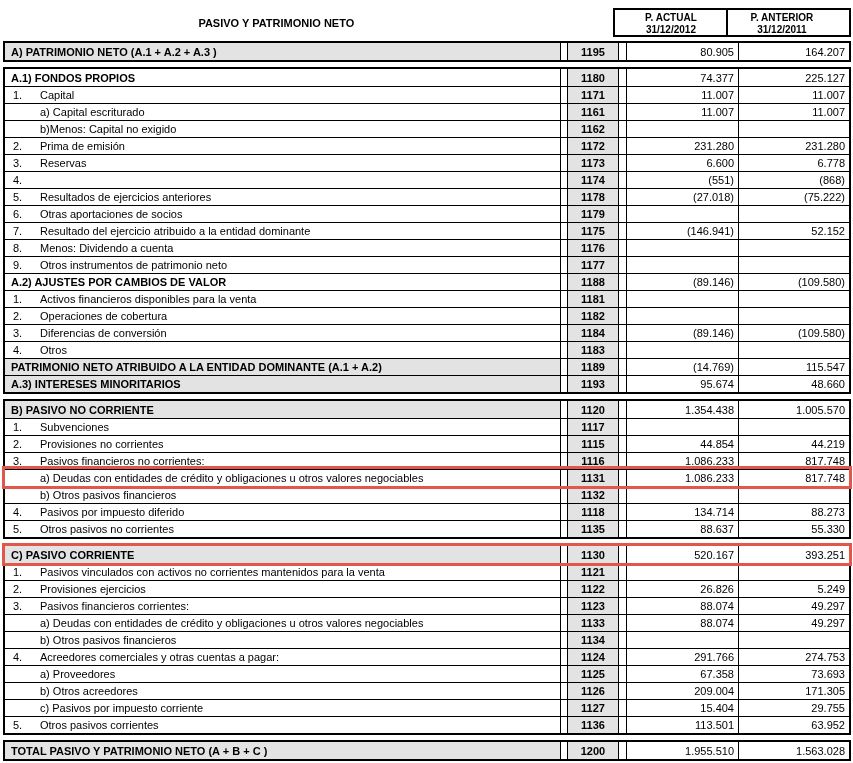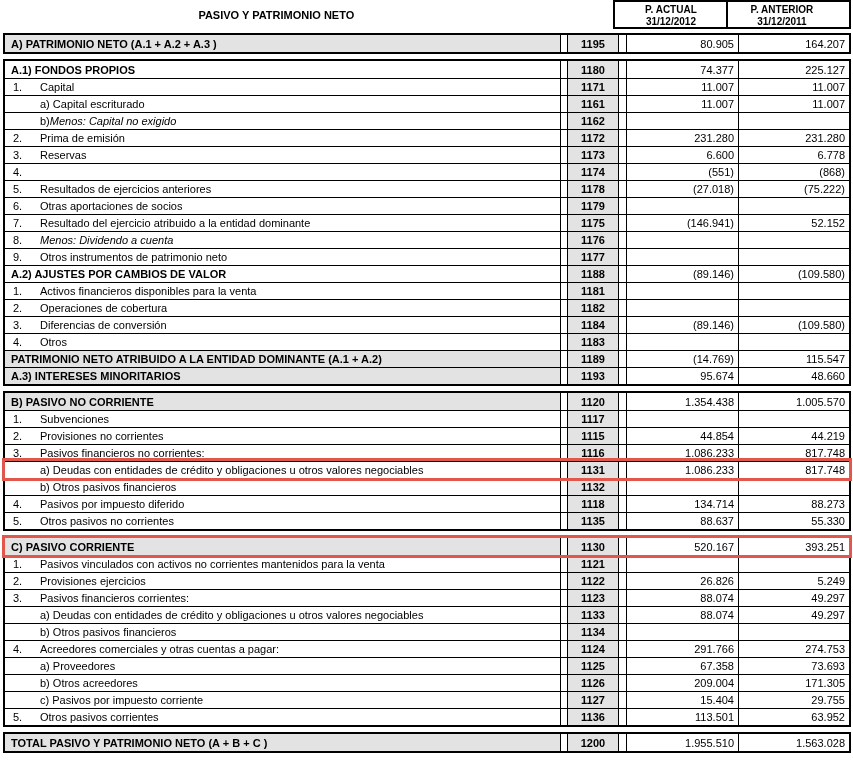--- a/index.html
+++ b/index.html
@@ -3,21 +3,21 @@
 <meta charset="utf-8">
 <style>
   * { margin:0; padding:0; box-sizing:border-box; }
   html,body { background:#fff; }
   body {
     width:853px; height:763px;
     font-family:"Liberation Sans", sans-serif;
     font-size:11px; color:#000;
     position:relative; overflow:hidden;
   }
-  .sheet { padding:0 0 0 3px; width:851px; }
+  .sheet { padding:8px 0 0 3px; width:851px; }
 
   
   .top-header { display:flex; align-items:stretch; height:29px; margin-bottom:4px; }
   .title-cell { width:557px; display:flex; align-items:center; justify-content:center;
                 font-weight:bold; font-size:11px; }
   .head-spacer { width:65px; }
   .col-heads { display:flex; border:2px solid #000; width:242px; }
   .col-head { width:111px; text-align:center; font-weight:bold; font-size:10px;
               line-height:12px; padding-top:2px; background:#fff; }
   .col-head + .col-head { border-left:2px solid #000; width:109px; }
@@ -31,21 +31,21 @@
   .cell.desc { border-right:1px solid #000; padding-left:8px; }
   .gapcol { background:#fff; }
   .cell.code { border-left:1px solid #000; border-right:1px solid #000;
                background:#e3e3e3; font-weight:bold; justify-content:center; }
   .cell.val { border-left:1px solid #000; justify-content:flex-end; padding-right:4px; }
 
   .row.section .cell.desc { font-weight:bold; padding-left:6px; }
   .row.shaded .cell.desc { background:#e3e3e3; }
   .num { display:inline-block; width:27px; flex:0 0 27px; }
   .row.sub .cell.desc { padding-left:35px; }
-  .it { font-style:italic; }
+  .it { }
 
   .row.highlight { position:relative; z-index:2; outline:3px solid #e2574c; }
 </style>
 </head>
 <body>
 
 <div class="sheet">
 
   <div class="top-header">
     <div class="title-cell">PASIVO Y PATRIMONIO NETO</div>

